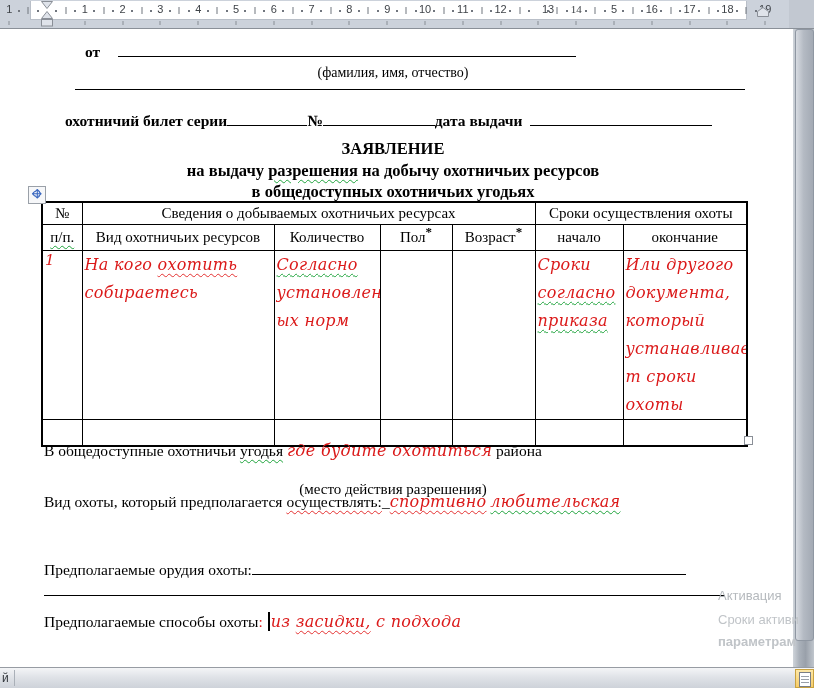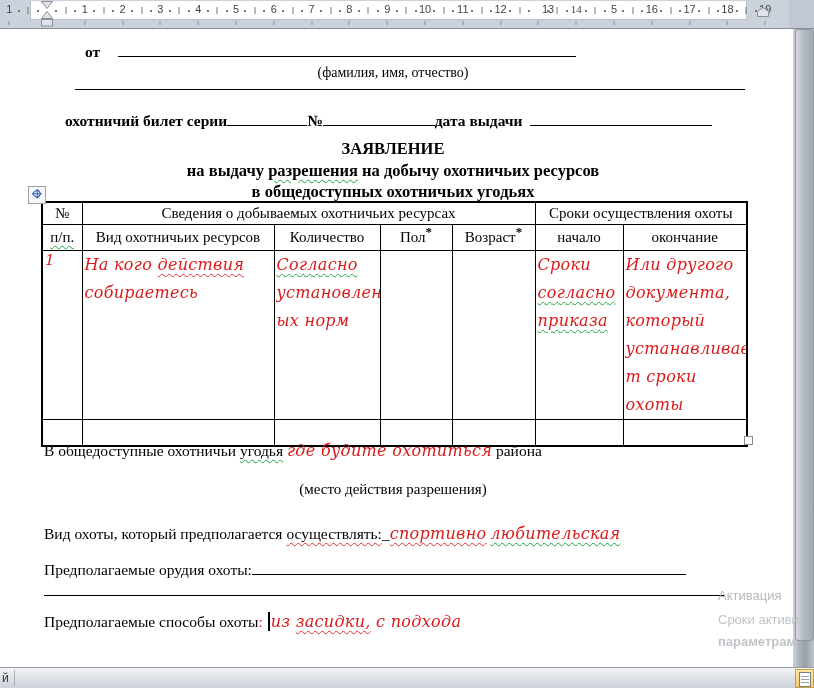--- a/index.html
+++ b/index.html
@@ -232,21 +232,21 @@
         <th class="hc">Вид охотничьих ресурсов</th>
         <th class="hc">Количество</th>
         <th class="hc"><span>Пол</span><sup class="star">*</sup></th>
         <th class="hc"><span>Возраст</span><sup class="star">*</sup></th>
         <th class="hc">начало</th>
         <th class="hc">окончание</th>
       </tr>
       <tr style="height:158px;">
         <td class="body-cell"><span class="script" style="font-size:15px;">1</span></td>
         <td class="body-cell">
-          <span class="cell-line script"><span>На кого </span><span class="wavy-red">действия</span></span>
+          <span class="cell-line script"><span>На кого </span><span class="wavy-red">охотить</span></span>
           <span class="cell-line script">собираетесь</span>
         </td>
         <td class="body-cell">
           <span class="cell-line script wavy-green">Согласно</span>
           <span class="cell-line script">установленн</span>
           <span class="cell-line script">ых норм</span>
         </td>
         <td class="body-cell"></td>
         <td class="body-cell"></td>
         <td class="body-cell">
@@ -277,21 +277,21 @@
 
     <div class="resize-handle"></div>
 
     <div class="doc-line" style="left:44px;top:412px;">
       <span>В общедоступные охотничьи </span><span class="wavy-green">угодья</span>
       <span class="script">где будите охотиться</span>
       <span> района</span>
     </div>
     <div class="doc-line centered" style="left:40px;top:452px;width:706px;font-size:15px;">(место действия разрешения)</div>
 
-    <div class="doc-line" style="left:44px;top:495px;">
+    <div class="doc-line" style="left:44px;top:463px;">
       <span>Вид охоты, который предполагается </span><span class="wavy-red">осуществлять:</span><span>_</span><span class="script wavy-red">спортивно</span>
       <span class="script wavy-green">любительская</span>
     </div>
 
     <div class="doc-line" style="left:44px;top:530px;">
       <span>Предполагаемые орудия охоты:</span><span class="blank" style="width:434px;"></span>
     </div>
 
     <div class="hrule" style="left:44px;top:566px;width:681px;"></div>
 

